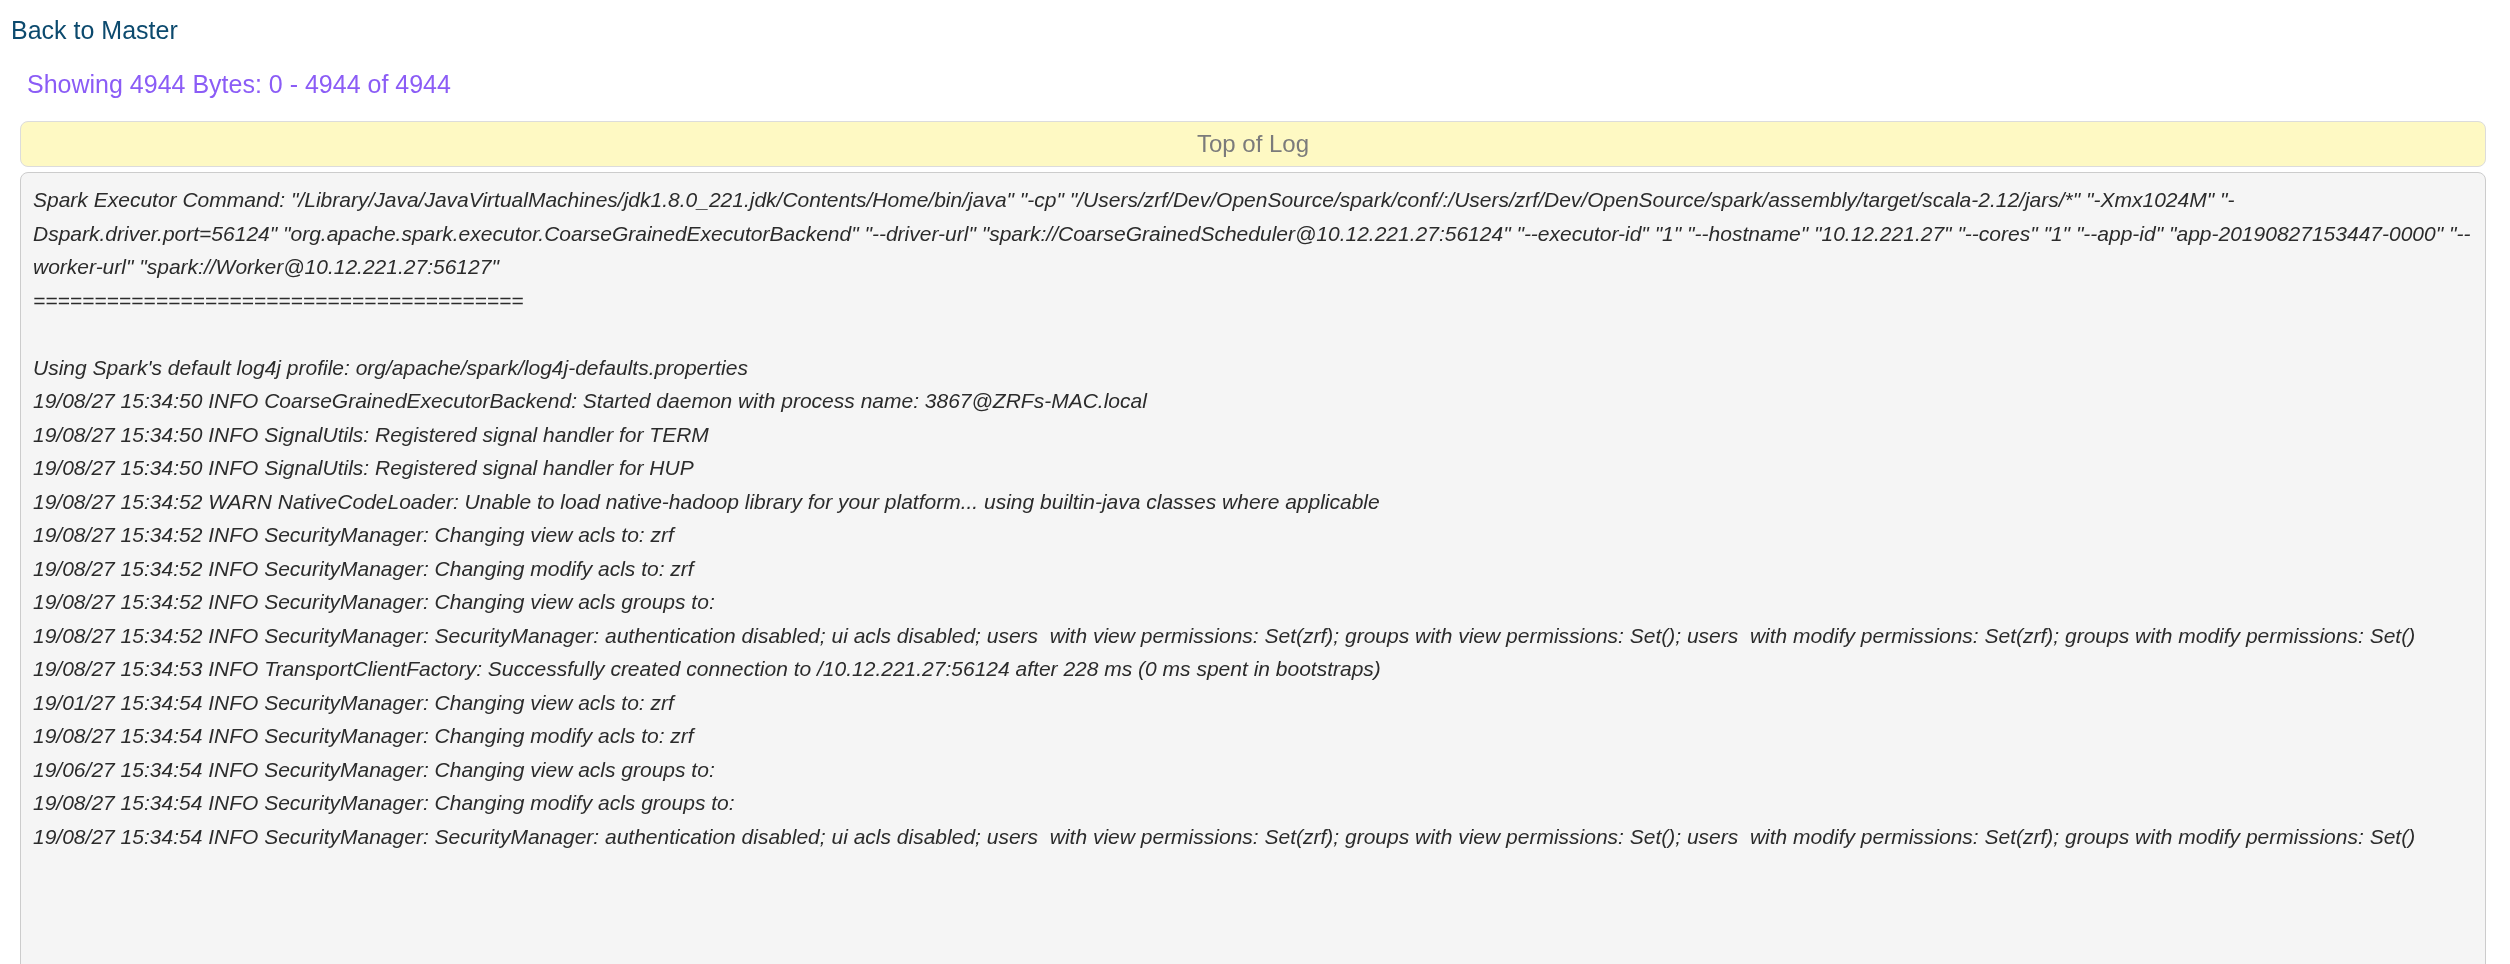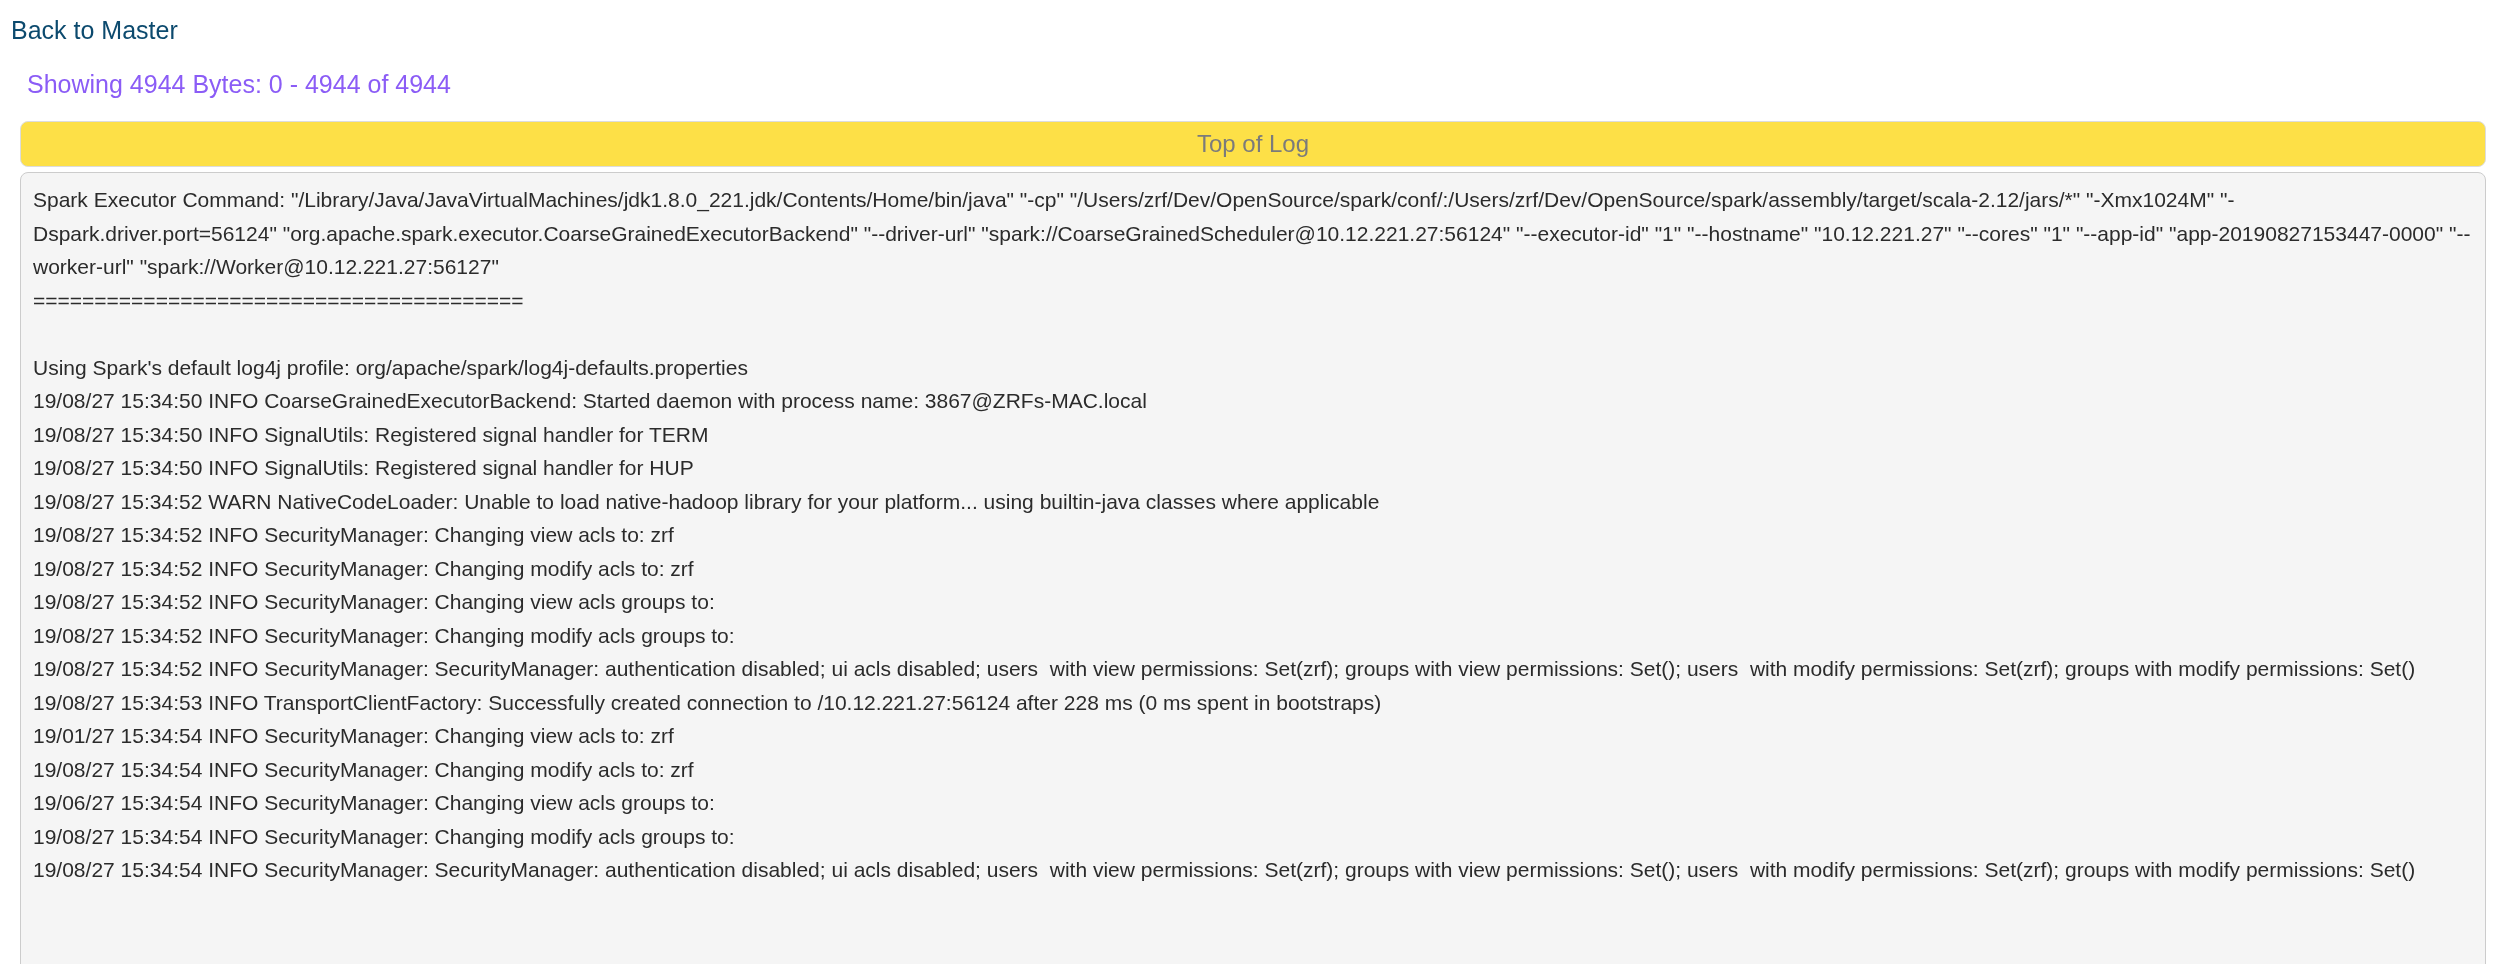--- a/index.html
+++ b/index.html
@@ -28,21 +28,21 @@
   }
   .byte-range {
     margin: 26px 0 0 27px;
     color: #8b5cf6;
     font-size: 25px;
     line-height: 28px;
   }
   .top-bar {
     margin: 23px 24px 0 20px;
     height: 44px;
-    background: #fde047;
+    background: #fef9c3;
     border: 1px solid #dcdcdc;
     border-radius: 8px;
     text-align: center;
     color: #7b7b7b;
     font-size: 24px;
     line-height: 44px;
     box-sizing: content-box;
     cursor: default;
     user-select: none;
   }
@@ -56,20 +56,21 @@
     box-sizing: border-box;
     overflow: hidden;
     color: #2b2b2b;
     font-size: 21px;
     line-height: 33.5px;
   }
   .log-line {
     white-space: pre-wrap;
     word-break: break-word;
     min-height: 33.5px;
+    font-style: italic;
   }
 </style>
 </head>
 <body>
 
 <div class="page">
 
   <a href="#" class="back-link">Back to Master</a>
 
   <div class="byte-range">Showing 4944 Bytes: 0 - 4944 of 4944</div>
@@ -81,21 +82,20 @@
       <div class="log-line">========================================</div>
       <div class="log-line">&nbsp;</div>
       <div class="log-line">Using Spark's default log4j profile: org/apache/spark/log4j-defaults.properties</div>
       <div class="log-line">19/08/27 15:34:50 INFO CoarseGrainedExecutorBackend: Started daemon with process name: 3867@ZRFs-MAC.local</div>
       <div class="log-line">19/08/27 15:34:50 INFO SignalUtils: Registered signal handler for TERM</div>
       <div class="log-line">19/08/27 15:34:50 INFO SignalUtils: Registered signal handler for HUP</div>
       <div class="log-line">19/08/27 15:34:52 WARN NativeCodeLoader: Unable to load native-hadoop library for your platform... using builtin-java classes where applicable</div>
       <div class="log-line">19/08/27 15:34:52 INFO SecurityManager: Changing view acls to: zrf</div>
       <div class="log-line">19/08/27 15:34:52 INFO SecurityManager: Changing modify acls to: zrf</div>
       <div class="log-line">19/08/27 15:34:52 INFO SecurityManager: Changing view acls groups to:</div>
-      <div class="log-line">19/08/27 15:34:52 INFO SecurityManager: Changing modify acls groups to:</div>
       <div class="log-line">19/08/27 15:34:52 INFO SecurityManager: SecurityManager: authentication disabled; ui acls disabled; users  with view permissions: Set(zrf); groups with view permissions: Set(); users  with modify permissions: Set(zrf); groups with modify permissions: Set()</div>
       <div class="log-line">19/08/27 15:34:53 INFO TransportClientFactory: Successfully created connection to /10.12.221.27:56124 after 228 ms (0 ms spent in bootstraps)</div>
       <div class="log-line">19/01/27 15:34:54 INFO SecurityManager: Changing view acls to: zrf</div>
       <div class="log-line">19/08/27 15:34:54 INFO SecurityManager: Changing modify acls to: zrf</div>
       <div class="log-line">19/06/27 15:34:54 INFO SecurityManager: Changing view acls groups to:</div>
       <div class="log-line">19/08/27 15:34:54 INFO SecurityManager: Changing modify acls groups to:</div>
       <div class="log-line">19/08/27 15:34:54 INFO SecurityManager: SecurityManager: authentication disabled; ui acls disabled; users  with view permissions: Set(zrf); groups with view permissions: Set(); users  with modify permissions: Set(zrf); groups with modify permissions: Set()</div>
     </div>
 
 </div>

